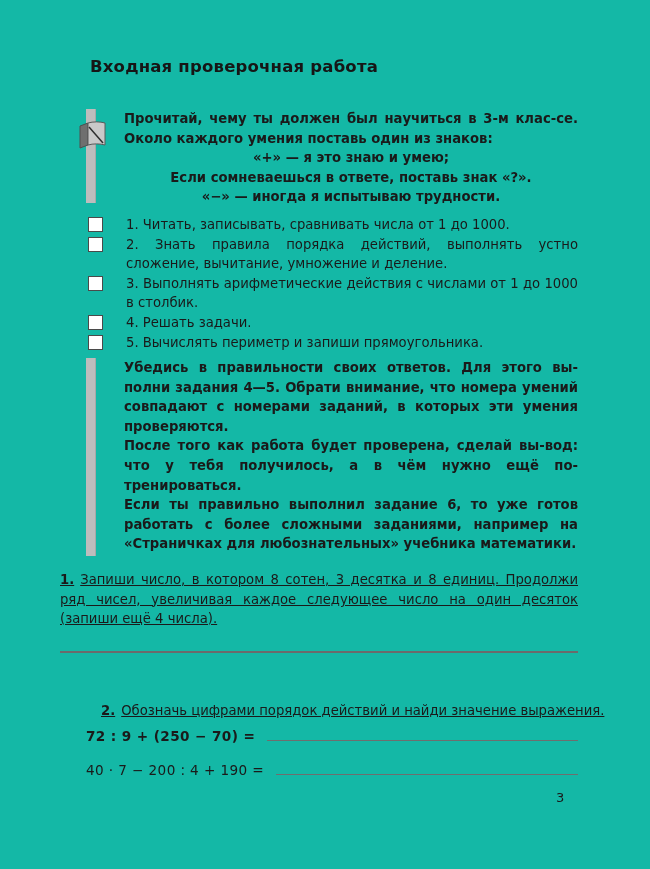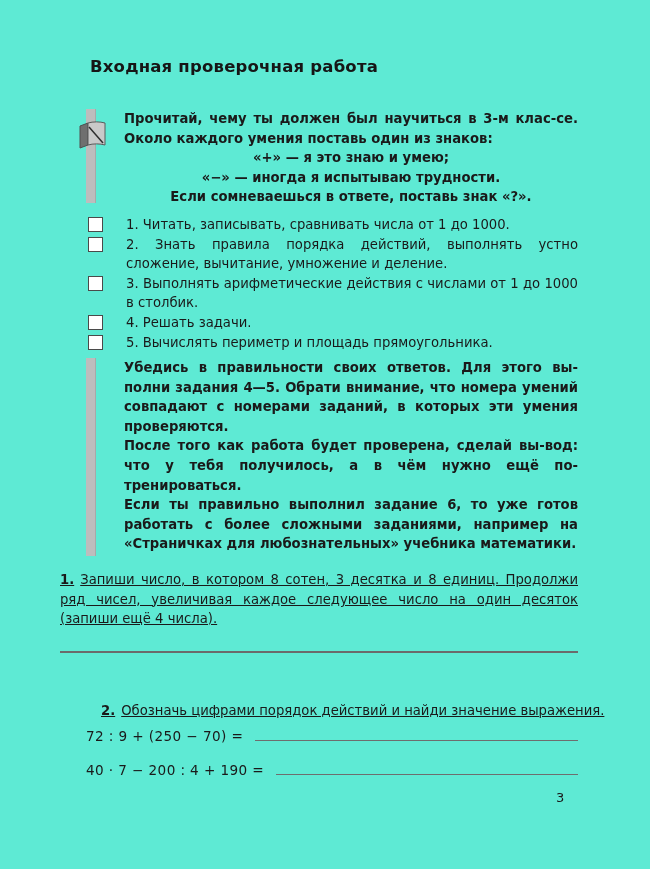--- a/index.html
+++ b/index.html
@@ -13,21 +13,21 @@
     position: relative;
     font-family: "DejaVu Sans", sans-serif;
     color: #1a1a1a;
     overflow: hidden;
   }
   .page {
     position: absolute;
     left: 0; top: 0;
     width: 650px;
     height: 869px;
-    background: #5eead4;
+    background: #14b8a6;
   }
 
   
   .page-title {
     position: absolute;
     left: 90px;
     top: 57px;
     font-size: 16.5px;
     font-weight: bold;
     letter-spacing: 0.2px;
@@ -132,21 +132,21 @@
 
   
   .expr-row {
     position: absolute;
     left: 86px;
     width: 492px;
     display: flex;
     align-items: baseline;
     font-size: 13.6px;
   }
-  #expr-1 { top: 726px; }
+  #expr-1 { top: 726px; font-weight: bold; }
   #expr-2 { top: 760px; }
   .expr-row .expr {
     white-space: pre;
     letter-spacing: 0.4px;
     flex: 0 0 auto;
   }
   .expr-row .answer-line {
     flex: 1 1 auto;
     margin-left: 12px;
     border-bottom: 1.4px solid #6e6e6e;
@@ -172,22 +172,22 @@
   <div class="callout" id="callout-intro">
     <div class="bar"></div>
     <svg class="book-icon" viewBox="0 0 31 30">
       <path d="M1 5 L9 2 L9 24 L1 27 Z" fill="#6f6f6f" stroke="#4f4f4f" stroke-width="1"></path>
       <path d="M9 2 C14 0.5 21 0.5 26 2 L26 24 C21 22.5 14 22.5 9 24 Z" fill="#c9c9c9" stroke="#5a5a5a" stroke-width="1"></path>
       <line x1="10" y1="6" x2="24" y2="22" stroke="#2e2e2e" stroke-width="1.5"></line>
     </svg>
     <div class="ctext">
       <p>Прочитай, чему ты должен был научиться в 3-м клас-се. Около каждого умения поставь один из знаков:</p>
       <p class="nojust">«+»  —  я это знаю и умею;</p>
+      <p class="nojust">Если сомневаешься в ответе, поставь знак «?».</p>
       <p class="nojust">«−»  —  иногда я испытываю трудности.</p>
-      <p class="nojust">Если сомневаешься в ответе, поставь знак «?».</p>
     </div>
   </div>
 
   <div class="checklist">
     <div class="check-row">
       <span class="box"></span>
       <div class="ctxt nojust"><span>1.</span> <span>Читать, записывать, сравнивать числа от 1 до 1000.</span></div>
     </div>
     <div class="check-row">
       <span class="box"></span>
@@ -196,21 +196,21 @@
     <div class="check-row">
       <span class="box"></span>
       <div class="ctxt"><span>3.</span> <span>Выполнять арифметические действия с числами от 1 до 1000 в столбик.</span></div>
     </div>
     <div class="check-row">
       <span class="box"></span>
       <div class="ctxt nojust"><span>4.</span> <span>Решать задачи.</span></div>
     </div>
     <div class="check-row">
       <span class="box"></span>
-      <div class="ctxt nojust"><span>5.</span> <span>Вычислять периметр и площадь прямоугольника.</span></div>
+      <div class="ctxt nojust"><span>5.</span> <span>Вычислять периметр и запиши прямоугольника.</span></div>
     </div>
   </div>
 
   <div class="callout" id="callout-verify">
     <div class="bar"></div>
     <div class="ctext">
       <p>Убедись в правильности своих ответов. Для этого вы-полни задания 4—5. Обрати внимание, что номера умений совпадают с номерами заданий, в которых эти умения проверяются.</p>
       <p>После того как работа будет проверена, сделай вы-вод: что у тебя получилось, а в чём нужно ещё по-тренироваться.</p>
       <p>Если ты правильно выполнил задание 6, то уже готов работать с более сложными заданиями, например на «Страничках для любознательных» учебника математики.</p>
     </div>

